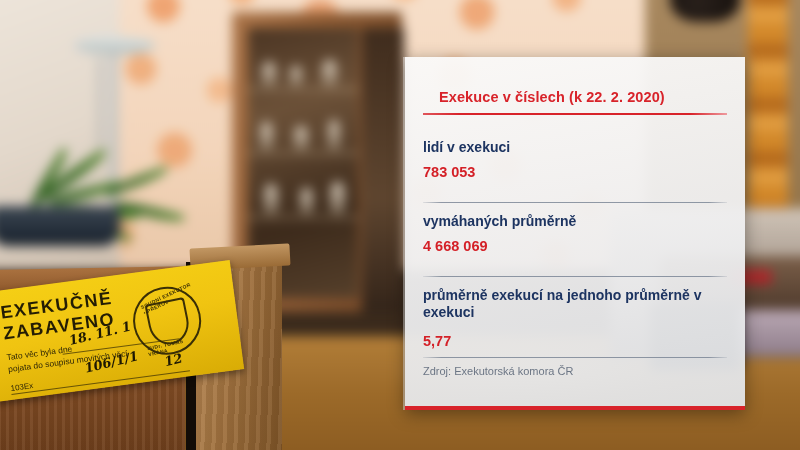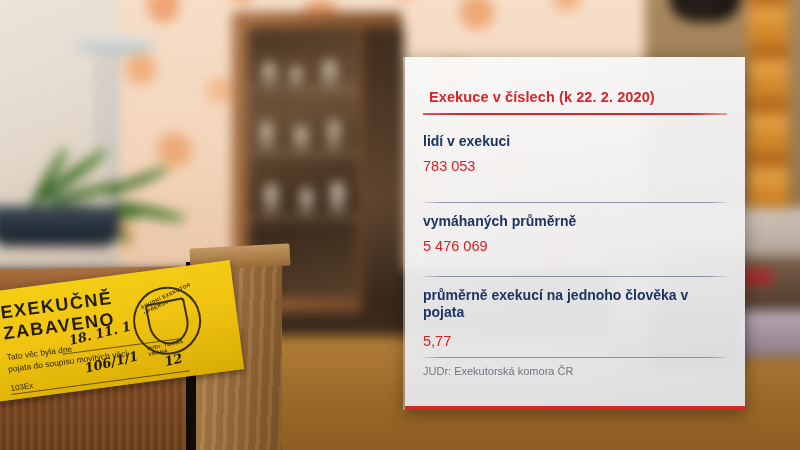--- a/index.html
+++ b/index.html
@@ -132,28 +132,28 @@
   .st-stamp-in{position:absolute;left:13px;top:12px;width:36px;height:40px;
     border:2px solid #3a2f06;border-radius:4px 4px 50% 50%;}
   .st-stamp-txt{position:absolute;font-size:5px;color:#3a2f06;letter-spacing:.4px;font-weight:700;}
 
   
   .panel{position:absolute;left:405px;top:57px;width:340px;height:353px;
     background:linear-gradient(170deg,rgba(250,249,248,.96) 0%,rgba(239,239,240,.95) 55%,rgba(226,228,231,.95) 100%);
     box-shadow:0 4px 16px rgba(0,0,0,.38);
     border-bottom:4px solid #D8232A;
     box-sizing:border-box;}
-  .p-title{position:absolute;left:24px;top:32px;font-size:14.5px;font-weight:700;
+  .p-title{position:absolute;left:34px;top:32px;font-size:14.5px;font-weight:700;
     color:#D8232A;letter-spacing:.1px;white-space:nowrap;}
   .p-title-rule{position:absolute;left:18px;top:56px;width:304px;height:1.5px;
     background:linear-gradient(90deg,#E0555A,#D8232A 12%,#D8232A 88%,#EE9A9E);}
 
   .stat{position:absolute;left:18px;width:304px;}
   .stat-label{font-size:14px;font-weight:700;color:#1D3461;line-height:17px;}
-  .stat-value{font-size:14.5px;font-weight:400;color:#D42027;margin-top:8px;}
+  .stat-value{font-size:14.5px;font-weight:700;color:#D42027;margin-top:8px;}
   .rule{position:absolute;left:18px;width:304px;height:1px;
     background:linear-gradient(90deg,rgba(110,122,140,.15),rgba(110,122,140,.75) 6%,rgba(110,122,140,.75) 94%,rgba(110,122,140,.15));}
   .source{position:absolute;left:18px;top:360px;font-size:11px;color:#6C7685;font-weight:400;}
 
   .red-strip-left{position:absolute;left:403px;top:57px;width:2px;height:353px;
     background:rgba(255,255,255,.45);}
 </style>
 </head>
 <body>
 
@@ -242,34 +242,34 @@
       <div class="st-hand" style="left:172px;top:84px;font-size:13px">12</div>
     </div>
   </div>
 
   <div class="red-strip-left"></div>
   <div class="panel">
 
     <div class="p-title">Exekuce v číslech (k 22. 2. 2020)</div>
     <div class="p-title-rule"></div>
 
-    <div class="stat" style="top:76px">
+    <div class="stat" style="top:82px">
       <div class="stat-label">lidí v exekuci</div>
       <div class="stat-value">783 053</div>
     </div>
     <div class="rule" style="top:145px"></div>
 
     <div class="stat" style="top:156px">
       <div class="stat-label">vymáhaných průměrně</div>
-      <div class="stat-value">5 476 069</div>
+      <div class="stat-value">4 668 069</div>
     </div>
     <div class="rule" style="top:219px"></div>
 
     <div class="stat" style="top:230px">
-      <div class="stat-label">průměrně exekucí na jednoho člověka v pojata</div>
+      <div class="stat-label">průměrně exekucí na jednoho průměrně v exekuci</div>
       <div class="stat-value" style="margin-top:12px">5,77</div>
     </div>
     <div class="rule" style="top:300px"></div>
 
-    <div class="source" style="top:308px">JUDr: Exekutorská komora ČR</div>
+    <div class="source" style="top:308px">Zdroj: Exekutorská komora ČR</div>
   </div>
 
 </div>
 
 </body></html>

